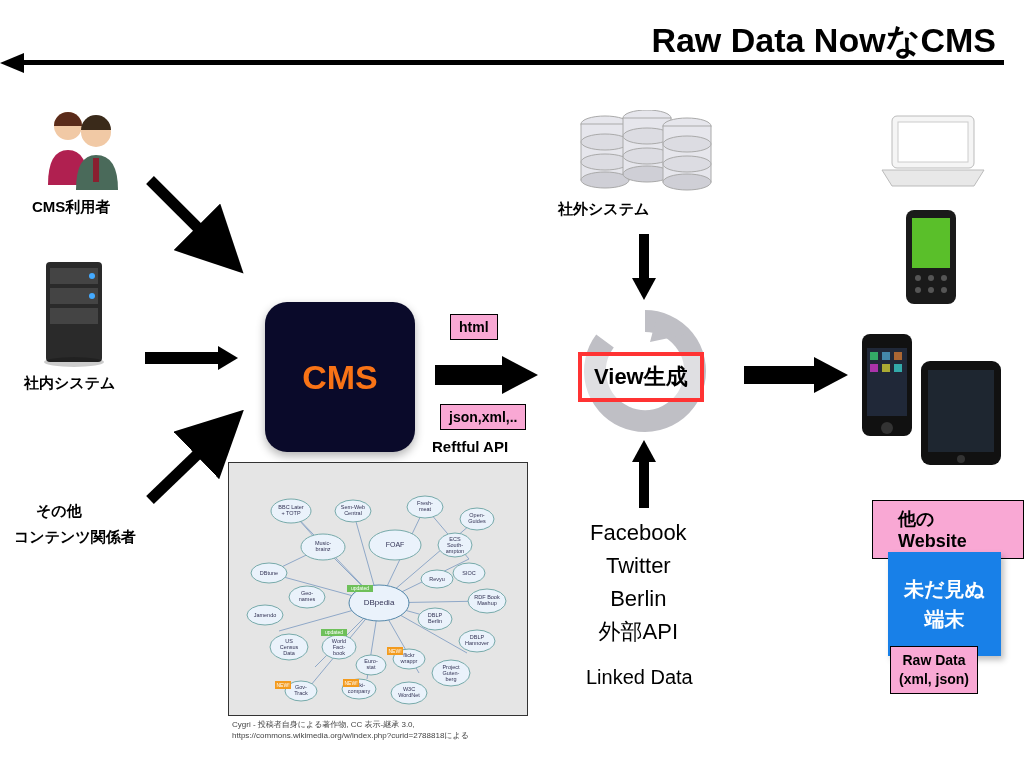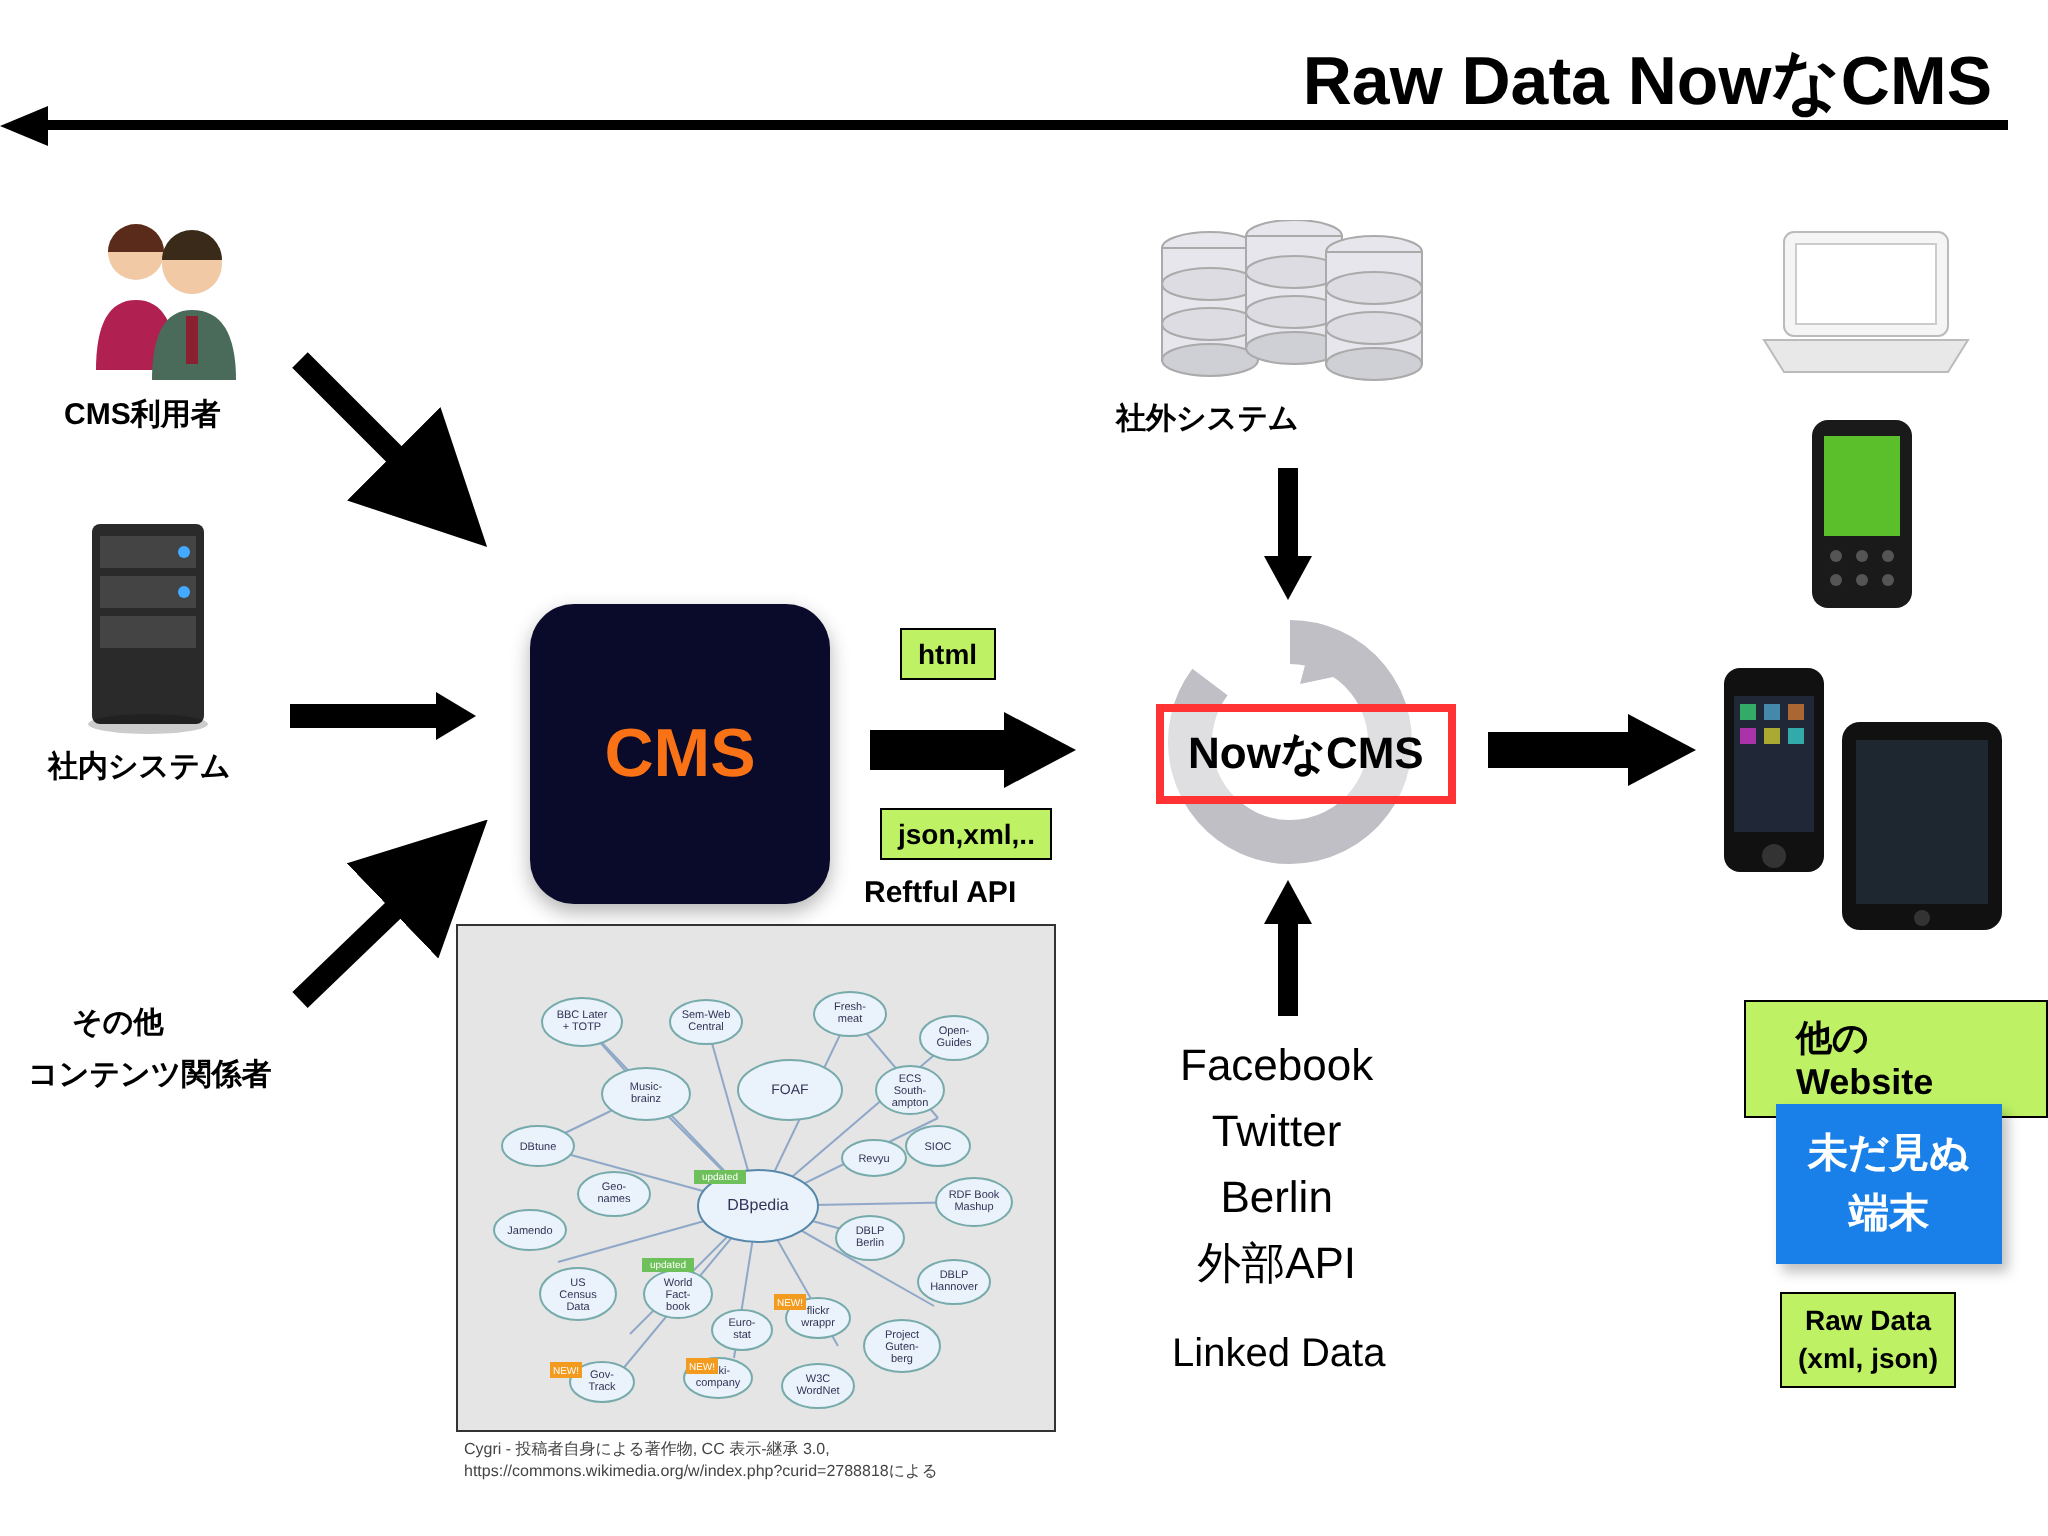--- a/index.html
+++ b/index.html
@@ -3,23 +3,23 @@
 <meta charset="utf-8">
 <style>
   * { box-sizing: border-box; margin: 0; padding: 0; }
   body { width: 1024px; height: 768px; font-family: "Helvetica Neue", Arial, sans-serif; background: #fff; position: relative; overflow: hidden; }
   .abs { position: absolute; }
   .title { top: 18px; right: 28px; font-size: 34px; font-weight: 800; }
   .rule { top: 60px; left: 20px; width: 984px; height: 5px; background: #000; }
   .rule-head { top: 53px; left: 0; width: 0; height: 0; border-top: 10px solid transparent; border-bottom: 10px solid transparent; border-right: 24px solid #000; }
   .label { font-size: 15px; font-weight: 700; }
   .cms-box { top: 302px; left: 265px; width: 150px; height: 150px; background: #0a0a2a; border-radius: 22px; display: flex; align-items: center; justify-content: center; color: #f97316; font-size: 34px; font-weight: 700; box-shadow: 0 4px 10px rgba(0,0,0,0.3); }
-  .small-box { border: 1.5px solid #000; padding: 4px 8px; font-size: 14px; font-weight: 600; background: #bef264; }
+  .small-box { border: 1.5px solid #000; padding: 4px 8px; font-size: 14px; font-weight: 600; background: #f9a8d4; }
   .view-box { border: 4px solid #f33; padding: 6px 12px; font-size: 22px; font-weight: 800; color: #000; background: rgba(255,255,255,0.5); }
-  .blue-box { background: #1880e8; color: #fff; font-size: 20px; font-weight: 700; padding: 10px 16px; text-align: center; box-shadow: 3px 4px 6px rgba(0,0,0,0.25); line-height: 1.5; }
+  .blue-box { background: #1880e8; color: #fff; font-size: 20px; font-weight: 700; padding: 22px 16px; text-align: center; box-shadow: 3px 4px 6px rgba(0,0,0,0.25); line-height: 1.5; }
   .link-text { font-size: 20px; }
   .ext-list { font-size: 22px; text-align: center; line-height: 1.5; }
   .cap { font-size: 8px; color: #444; line-height: 1.3; }
   .svg-icon { display: block; }
 </style>
 </head>
 <body>
 
 <div class="abs title">Raw Data NowなCMS</div>
 <div class="abs rule"></div>
@@ -114,21 +114,21 @@
 
 <svg class="abs" style="top:230px;left:624px" width="40" height="74">
   <line x1="20" y1="4" x2="20" y2="50" stroke="#000" stroke-width="10"></line>
     <path d="M8,48 L20,70 L32,48 Z" fill="#000"></path>
 </svg>
 
 <svg class="abs" style="top:306px;left:580px" width="130" height="130" viewBox="0 0 130 130">
   <path d="M65 15 A50 50 0 1 1 25 35" fill="none" stroke="#bfbfc5" stroke-width="22"></path>
   <path d="M78 6 L108 28 L70 36 Z" fill="#bfbfc5"></path>
 </svg>
-<div class="abs view-box" style="top:352px;left:578px">NowなCMS</div>
+<div class="abs view-box" style="top:352px;left:578px">View生成</div>
 
 <svg class="abs" style="top:438px;left:624px" width="40" height="74">
   <line x1="20" y1="70" x2="20" y2="22" stroke="#000" stroke-width="10"></line>
     <path d="M8,24 L20,2 L32,24 Z" fill="#000"></path>
 </svg>
 <div class="abs ext-list" style="top:516px;left:590px">
   <div>Facebook</div>
   <div>Twitter</div>
   <div>Berlin</div>
   <div>外部API</div>

